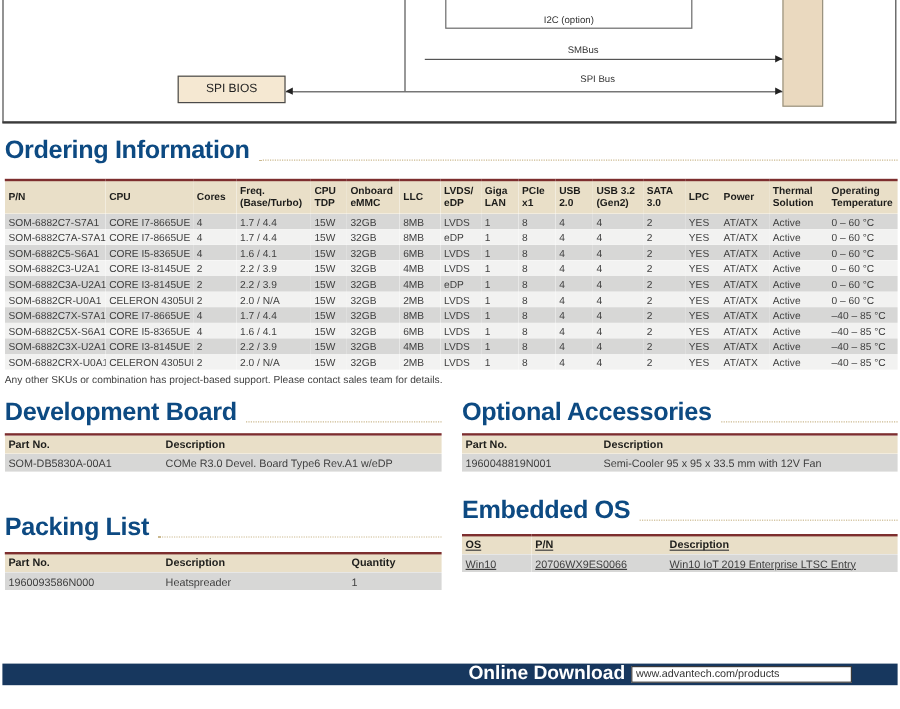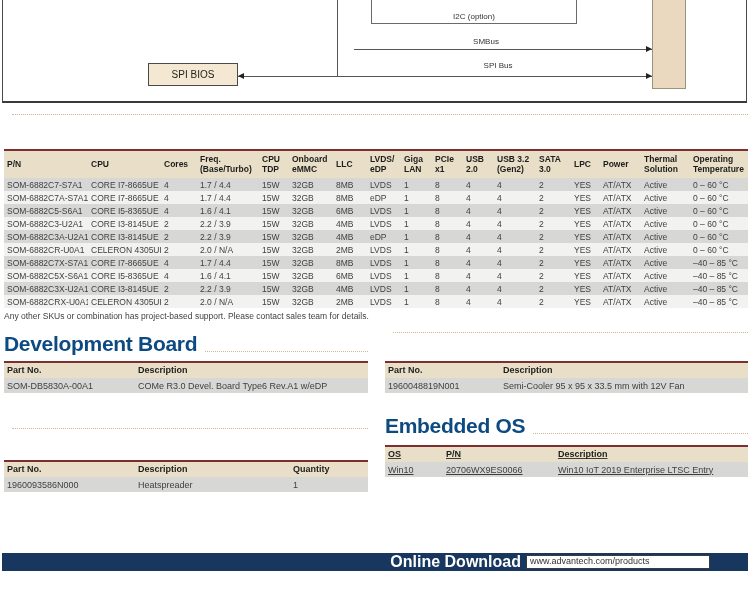--- a/index.html
+++ b/index.html
@@ -108,20 +108,21 @@
   <div class="abs arrow-l" style="left:235px; top:78px;"></div>
   <div class="abs arrow-r" style="left:643px; top:78px;"></div>
   <div class="abs bus-label" style="left:430px; top:66px; width:130px;">SPI Bus</div>
 
   <div class="abs spi-bios-box" style="left:145px; top:68px;">
     <span>SPI BIOS</span>
   </div>
 </div>
 
 <div class="abs heading-row" style="left:4px; top:114px; width:744px;">
+  <h2>Ordering Information</h2>
   <div class="dotted-rule"></div>
 </div>
 
 <table class="abs tbl main-tbl" style="left:4px; top:149px; width:744px;">
     <colgroup>
       <col style="width: 84px;">
       <col style="width: 73px;">
       <col style="width: 36px;">
       <col style="width: 62px;">
       <col style="width: 30px;">
@@ -383,20 +384,21 @@
     </thead>
     <tbody>
       <tr>
         <td>SOM-DB5830A-00A1</td>
         <td>COMe R3.0 Devel. Board Type6 Rev.A1 w/eDP</td>
       </tr>
     </tbody>
   </table>
 
 <div class="abs heading-row" style="left:385px; top:332px; width:363px;">
+  <h2>Optional Accessories</h2>
   <div class="dotted-rule"></div>
 </div>
 <table class="abs tbl sub-tbl" style="left:385px; top:361px; width:363px;">
     <colgroup>
       <col style="width: 115px;">
       <col style="width: 248px;">
     </colgroup>
     <thead>
       <tr>
         <th>Part No.</th>
@@ -405,20 +407,21 @@
     </thead>
     <tbody>
       <tr>
         <td>1960048819N001</td>
         <td>Semi-Cooler 95 x 95 x 33.5 mm with 12V Fan</td>
       </tr>
     </tbody>
   </table>
 
 <div class="abs heading-row" style="left:4px; top:428px; width:364px;">
+  <h2>Packing List</h2>
   <div class="dotted-rule"></div>
 </div>
 <table class="abs tbl sub-tbl" style="left:4px; top:460px; width:364px;">
     <colgroup>
       <col style="width: 131px;">
       <col style="width: 155px;">
       <col style="width: 78px;">
     </colgroup>
     <thead>
       <tr>

